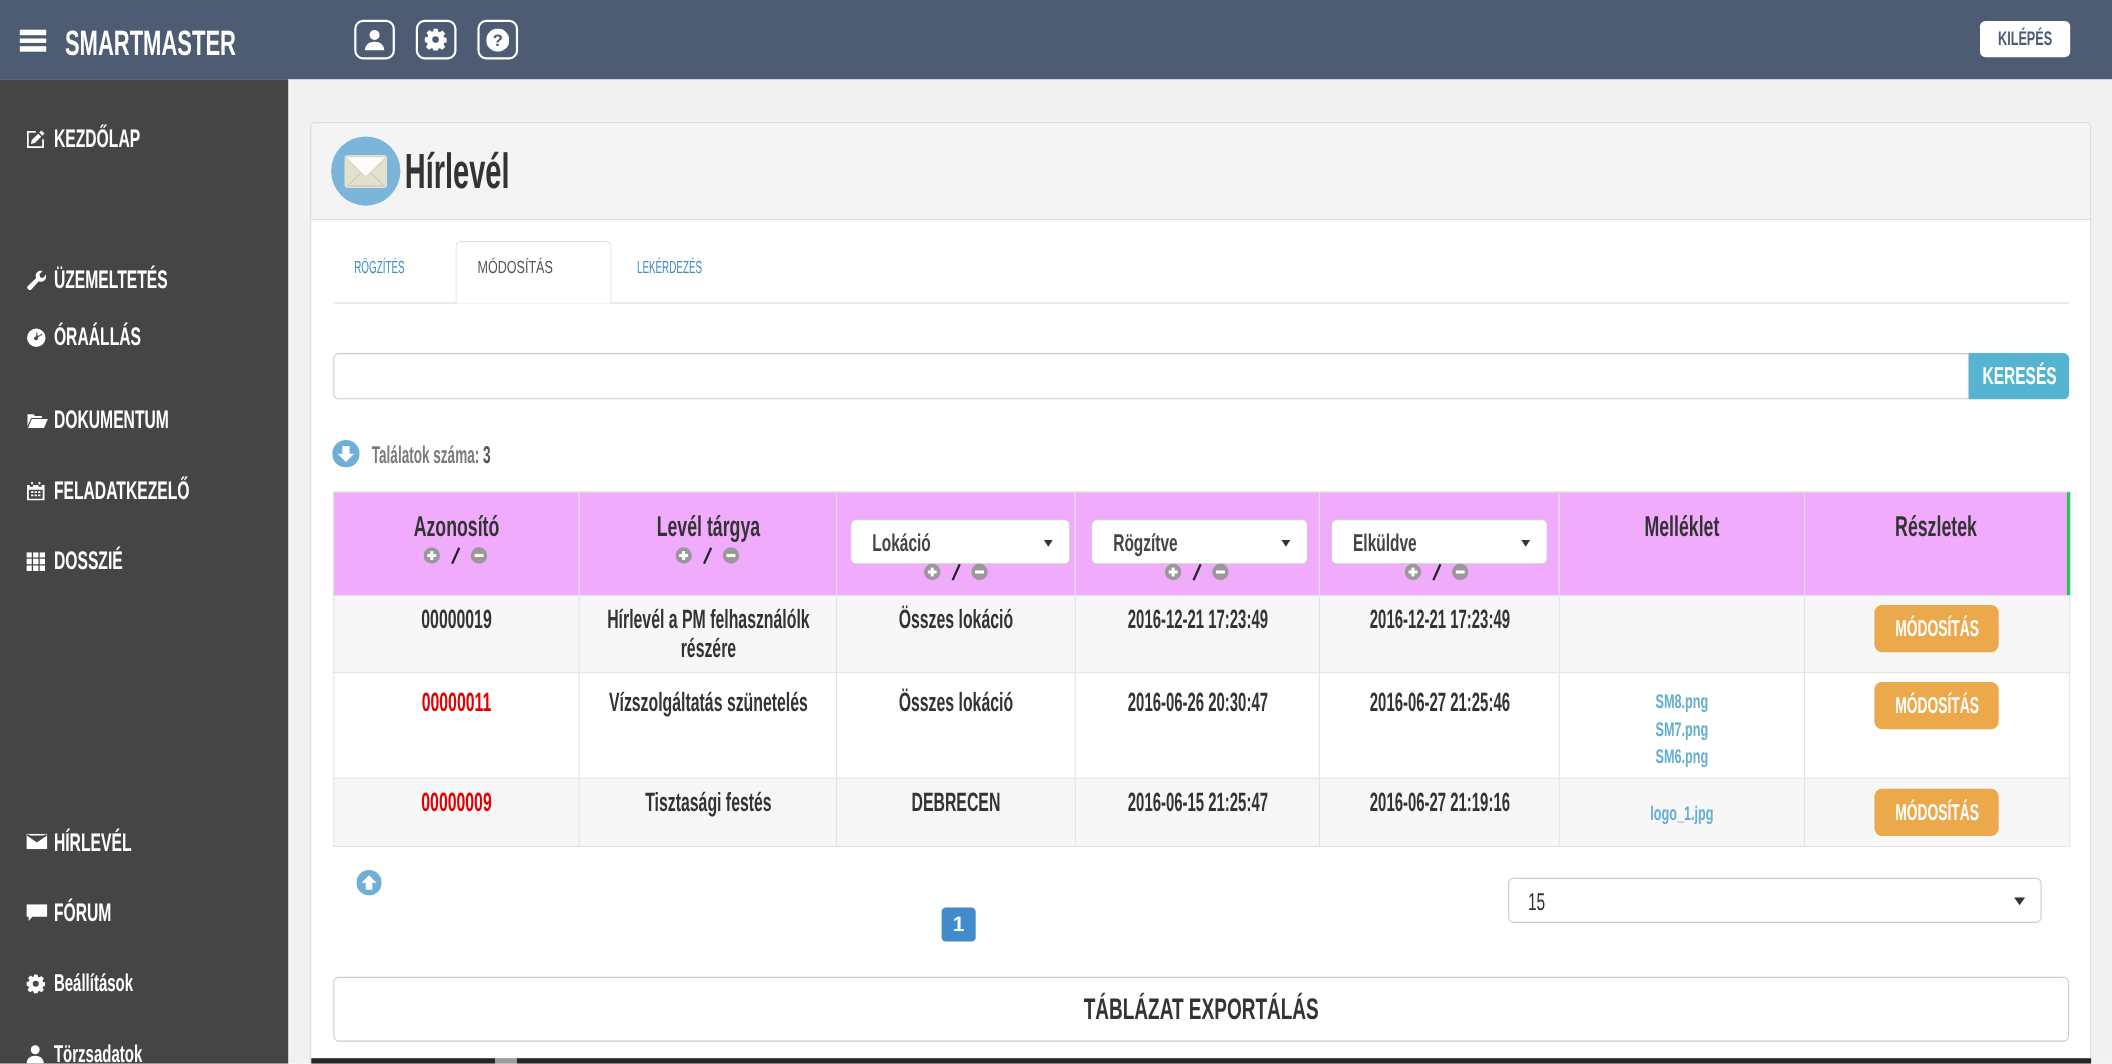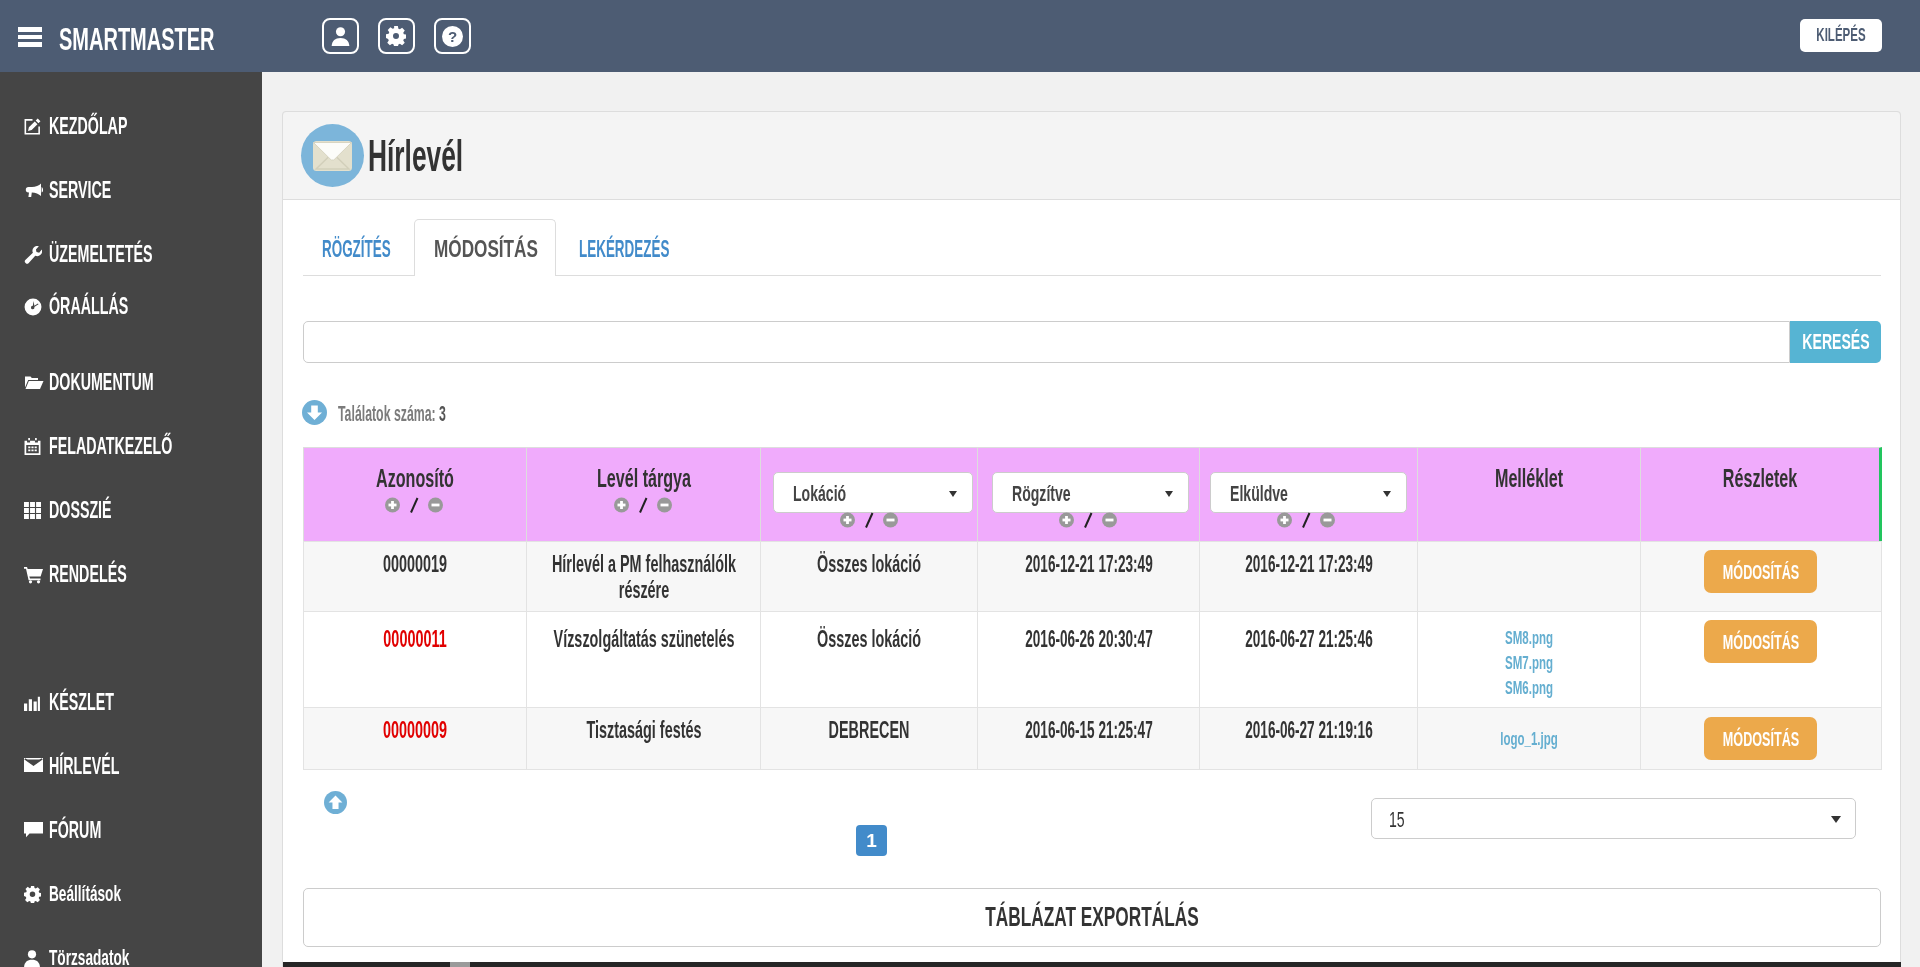--- a/index.html
+++ b/index.html
@@ -28,21 +28,21 @@
 .mi .lbl { position:absolute; left:49px; top:50%; transform:translateY(-50%) ; font-size:23px; font-weight:bold; }
 .mi .lbl span { display:inline-block; transform:scaleX(.62); transform-origin:0 50%; white-space:nowrap; }
 
 
 #panel { left:282px; top:111px; width:1619px; height:856px; background:#fff; border:1px solid #ddd; border-radius:4px 4px 0 0; }
 #phead { left:282px; top:111px; width:1619px; height:89px; background:#f4f4f4; border:1px solid #ddd; border-bottom:1px solid #ddd; border-radius:4px 4px 0 0; }
 #pcircle { left:301px; top:124px; width:63px; height:63px; border-radius:50%; background:#7cb5da; }
 #ptitle { left:368px; top:130px; color:#333; font-size:45px; font-weight:bold; }
 
 
-.tabtxt { position:absolute; font-size:24px; font-weight:bold; color:#428bca; }
+.tabtxt { position:absolute; font-size:16px; font-weight:normal; color:#428bca; }
 .tabtxt .tl { transform:scaleX(.56); }
 #tabact { left:414px; top:219px; width:142px; height:57px; background:#fff; border:1px solid #ddd; border-bottom:none; border-radius:5px 5px 0 0; z-index:2; }
 #tabline { left:303px; top:275px; width:1578px; height:1px; background:#ddd; }
 
 
 #sinput { left:303px; top:321px; width:1487px; height:42px; background:#fff; border:1px solid #ccc; border-radius:5px 0 0 5px; }
 #sbtn { left:1790px; top:321px; width:91px; height:42px; background:#56b4d3; border-radius:0 5px 5px 0; color:#fff; font-size:22px; font-weight:bold; text-align:center; line-height:42px; }
 
 
 #foundtxt { left:338px; top:401px; color:#7b7b7b; font-size:22px; font-weight:bold; }
@@ -101,27 +101,20 @@
 </div>
 
 <div class="abs" id="sb">
   <div class="mi" style="top:22px">
       <svg width="17" height="17" viewBox="0 0 16 16" fill="#fff">
         <path d="M15.5 3.1 12.9.5 11 2.4l2.6 2.6zM12.7 5.9 10.1 3.3 4.6 8.8l-.8 3.4 3.4-.8z"></path>
         <path d="M13.5 8v6H2V2.5h6V1H.5v14.5H15V8z"></path>
       </svg>
       <div class="lbl"><span>KEZDŐLAP</span></div>
     </div>
-  <div class="mi" style="top:86px">
-      <svg width="19" height="17" viewBox="0 0 19 16" fill="#fff">
-        <path d="M17 1c-2 2.2-5.5 3.6-9 3.6H4.5A2.7 2.7 0 0 0 1.8 7.3 2.7 2.7 0 0 0 4.5 10H5l-.6 4.6h2.8L7.8 10c3.6 0 7.2 1.5 9.2 3.6z"></path>
-        <path d="M17.6 4.5v5.6c1-.4 1.6-1.6 1.6-2.8s-.7-2.4-1.6-2.8z"></path>
-      </svg>
-      <div class="lbl"><span>SERVICE</span></div>
-    </div>
   <div class="mi" style="top:150px">
       <svg width="18" height="18" viewBox="0 0 16 16" fill="#fff">
         <path d="M15.8 3.2a4.3 4.3 0 0 1-5.8 5.4L4.2 15.1a1.9 1.9 0 0 1-2.8 0 1.9 1.9 0 0 1 0-2.8L7.9 6a4.3 4.3 0 0 1 5.3-5.8L10.6 3l.5 2.4 2.4.5z"></path>
       </svg>
       <div class="lbl"><span>ÜZEMELTETÉS</span></div>
     </div>
   <div class="mi" style="top:202px">
       <svg width="18" height="18" viewBox="0 0 16 16" fill="#fff">
         <path d="M8 .5A7.5 7.5 0 1 0 15.5 8 7.5 7.5 0 0 0 8 .5zm4.9 5-3.8 2.4a1.6 1.6 0 0 1 .1 1.3 1.6 1.6 0 0 1-3-.4A1.6 1.6 0 0 1 7.8 7l.7-4.4.7 4.3 3.2-2z"></path>
       </svg>
@@ -138,34 +131,20 @@
       <svg width="17" height="17" viewBox="0 0 16 16" fill="#fff">
         <path d="M4 0h1.6v2H4zM10.4 0H12v2h-1.6zM.5 2.7h2.4v1.6h2.8V2.7h4.6v1.6h2.8V2.7h2.4V16H.5zm1.6 4v7.7h11.8V6.7zM4 8h2v1.6H4zm3 0h2v1.6H7zm3 0h2v1.6h-2zM4 10.8h2v1.6H4zm3 0h2v1.6H7zm3 0h2v1.6h-2z"></path>
       </svg>
       <div class="lbl"><span>FELADATKEZELŐ</span></div>
     </div>
   <div class="mi" style="top:406px">
       <svg width="17" height="17" viewBox="0 0 16 16" fill="#fff">
         <path d="M0 0h4.6v4.6H0zM5.7 0h4.6v4.6H5.7zM11.4 0H16v4.6h-4.6zM0 5.7h4.6v4.6H0zM5.7 5.7h4.6v4.6H5.7zM11.4 5.7H16v4.6h-4.6zM0 11.4h4.6V16H0zM5.7 11.4h4.6V16H5.7zM11.4 11.4H16V16h-4.6z"></path>
       </svg>
       <div class="lbl"><span>DOSSZIÉ</span></div>
-    </div>
-  <div class="mi" style="top:470px">
-      <svg width="19" height="18" viewBox="0 0 19 17" fill="#fff">
-        <path d="M0 .5h3l.7 2H19l-2.4 7.6H5.3L6 12h10.5v1.8H4.6L2 2.3H0z"></path>
-        <circle cx="6.5" cy="15.3" r="1.6"></circle>
-        <circle cx="14.5" cy="15.3" r="1.6"></circle>
-      </svg>
-      <div class="lbl"><span>RENDELÉS</span></div>
-    </div>
-  <div class="mi" style="top:598px">
-      <svg width="17" height="17" viewBox="0 0 16 16" fill="#fff">
-        <path d="M1 9h3v7H1zM5.5 5h3v11h-3zM10 7h3v9h-3zM14 2.5h2V16h-2z" transform="translate(-1 0)"></path>
-      </svg>
-      <div class="lbl"><span>KÉSZLET</span></div>
     </div>
   <div class="mi" style="top:662px">
       <svg width="19" height="14" viewBox="0 0 19 14" fill="#fff">
         <path d="M0 0h19v14H0zm1.7 1.6 7.8 5.6 7.8-5.6z" fill-rule="evenodd"></path>
         <path d="M.8.8 9.5 7l8.7-6.2" fill="none" stroke="#454545" stroke-width="1.6"></path>
       </svg>
       <div class="lbl"><span>HÍRLEVÉL</span></div>
     </div>
   <div class="mi" style="top:726px">
       <svg width="19" height="16" viewBox="0 0 19 16" fill="#fff">

